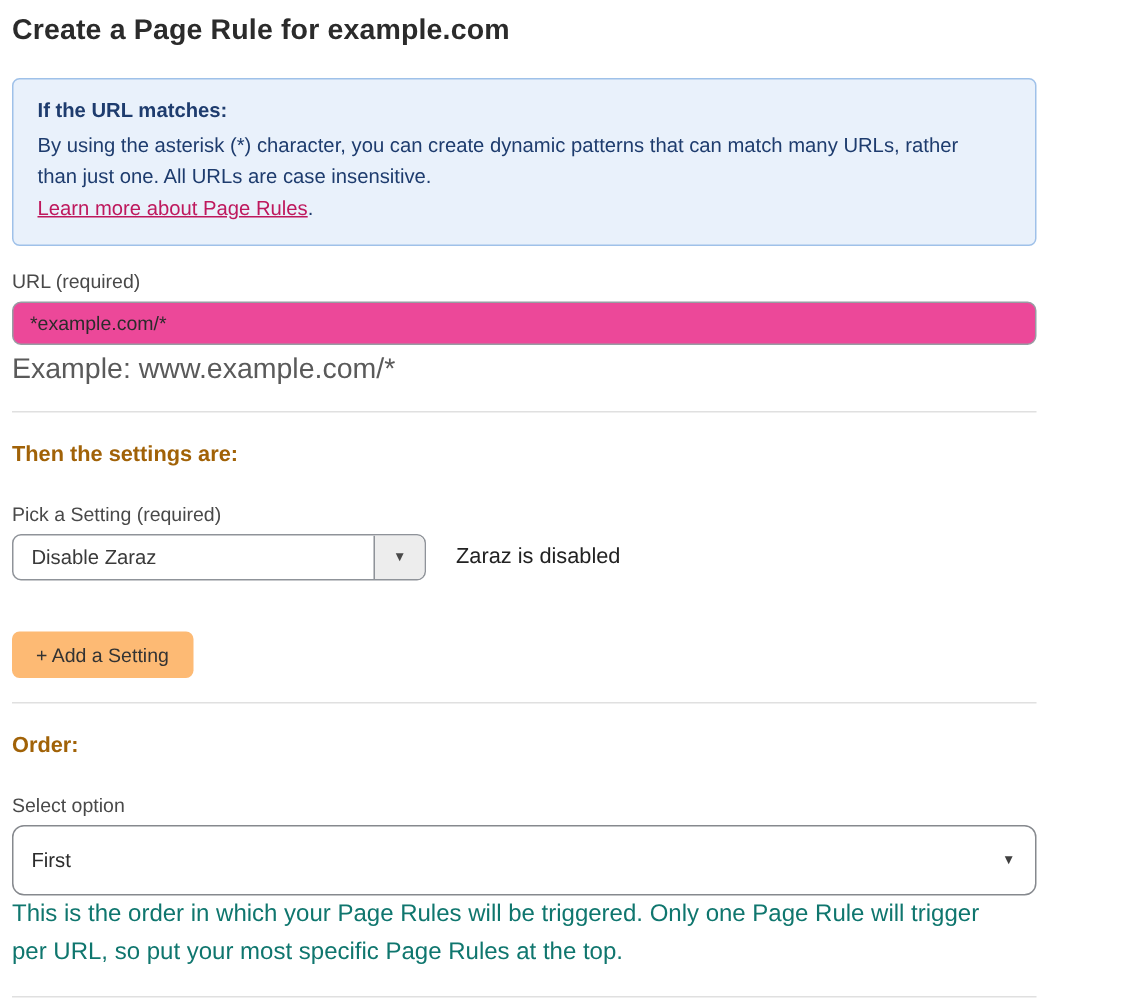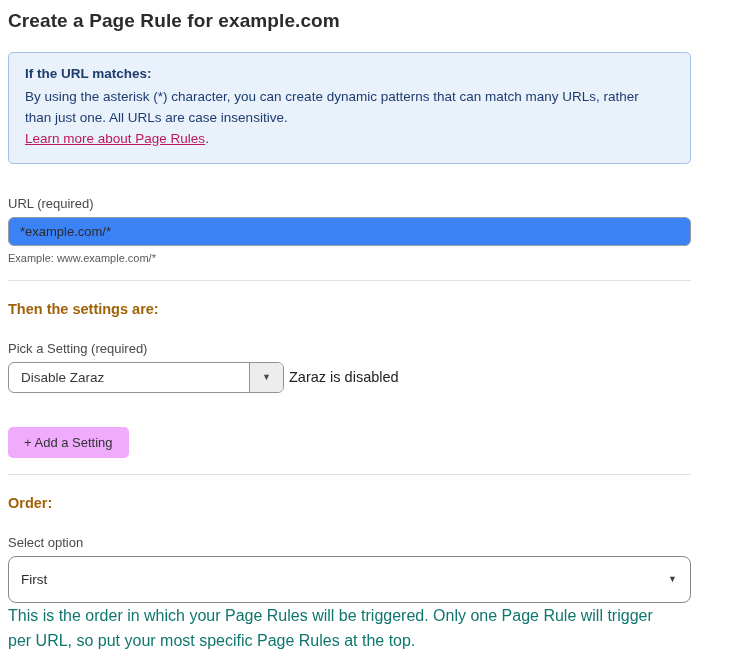--- a/index.html
+++ b/index.html
@@ -23,21 +23,21 @@
   }
   
   .info-box {
     background: #e9f1fb;
     border: 1px solid #9fc1e9;
     border-radius: 5px;
     padding: 11px 16px 13px 16px;
     color: #1e3c6e;
     font-size: 13.5px;
     line-height: 1.55;
-    margin-bottom: 32px;
+    margin-bottom: 16px;
   }
   .info-box .info-heading {
     font-weight: bold;
     font-size: 13.5px;
     margin-bottom: 2px;
   }
   .info-box .info-body { max-width: 640px; }
   .info-box a.info-link {
     color: #be185d;
     text-decoration: underline;
@@ -47,31 +47,31 @@
 
   .field-label {
     font-size: 13px;
     color: #494949;
     margin-bottom: 6px;
   }
   .url-input {
     display: block;
     width: 100%;
     height: 29px;
-    background: #3b82f6;
+    background: #ec4899;
     border: 1px solid #989ca3;
     border-radius: 6px;
     padding: 0 11px;
     font-size: 13px;
     color: #2b2b2b;
     font-family: "Liberation Sans", "DejaVu Sans", sans-serif;
     outline: none;
   }
   .hint-text {
-    font-size: 11px;
+    font-size: 19px;
     color: #5a5a5a;
     margin-top: 6px;
   }
   .divider {
     border: none;
     border-top: 1px solid #e0e0e0;
     margin: 16px 0 0 0;
   }
   .section-heading {
     font-size: 14.5px;
@@ -108,28 +108,28 @@
     width: 34px;
     background: #ededed;
     border-left: 1px solid #8f9399;
     display: flex;
     align-items: center;
     justify-content: center;
     font-size: 9px;
     color: #4a4a4a;
   }
   .picker-status {
-    margin-left: 5px;
+    margin-left: 20px;
     font-size: 14.5px;
     color: #222222;
   }
   .add-setting-btn {
     margin-top: 34px;
     display: inline-block;
-    background: #f0abfc;
+    background: #fdba74;
     border: none;
     border-radius: 5px;
     padding: 8px 16px;
     font-size: 13px;
     color: #333333;
     font-family: "Liberation Sans", "DejaVu Sans", sans-serif;
     cursor: pointer;
   }
   
   .order-select {

